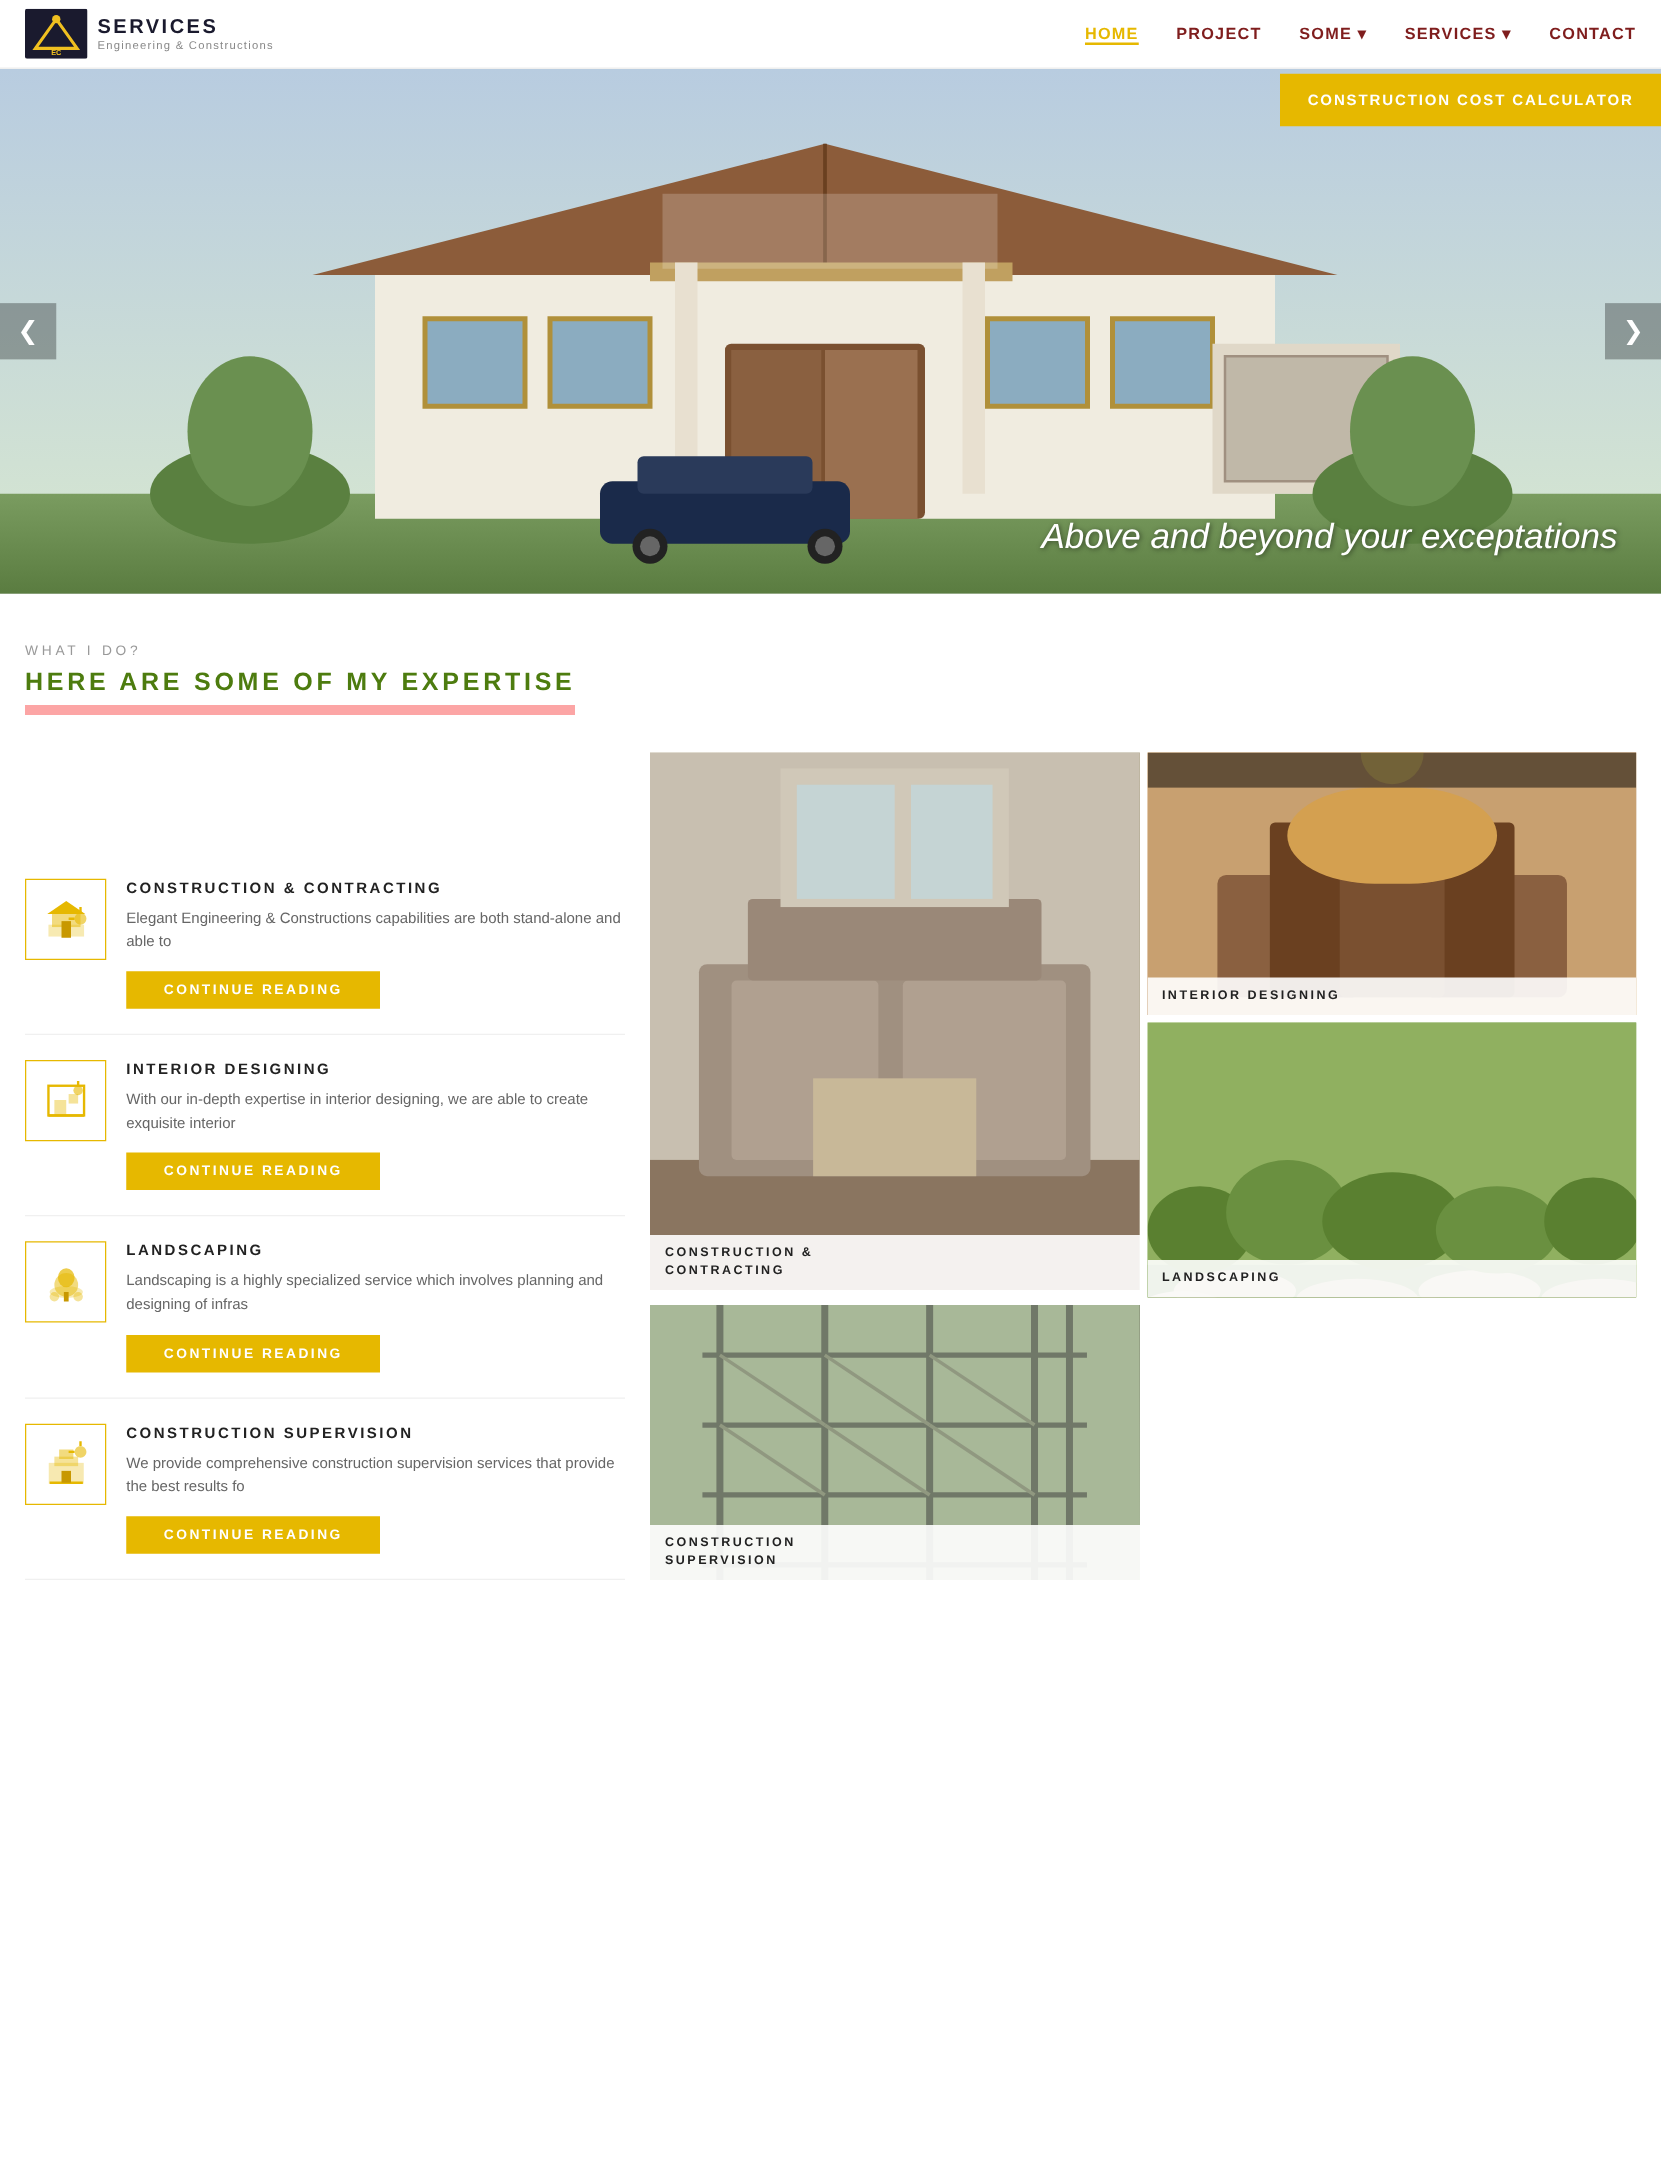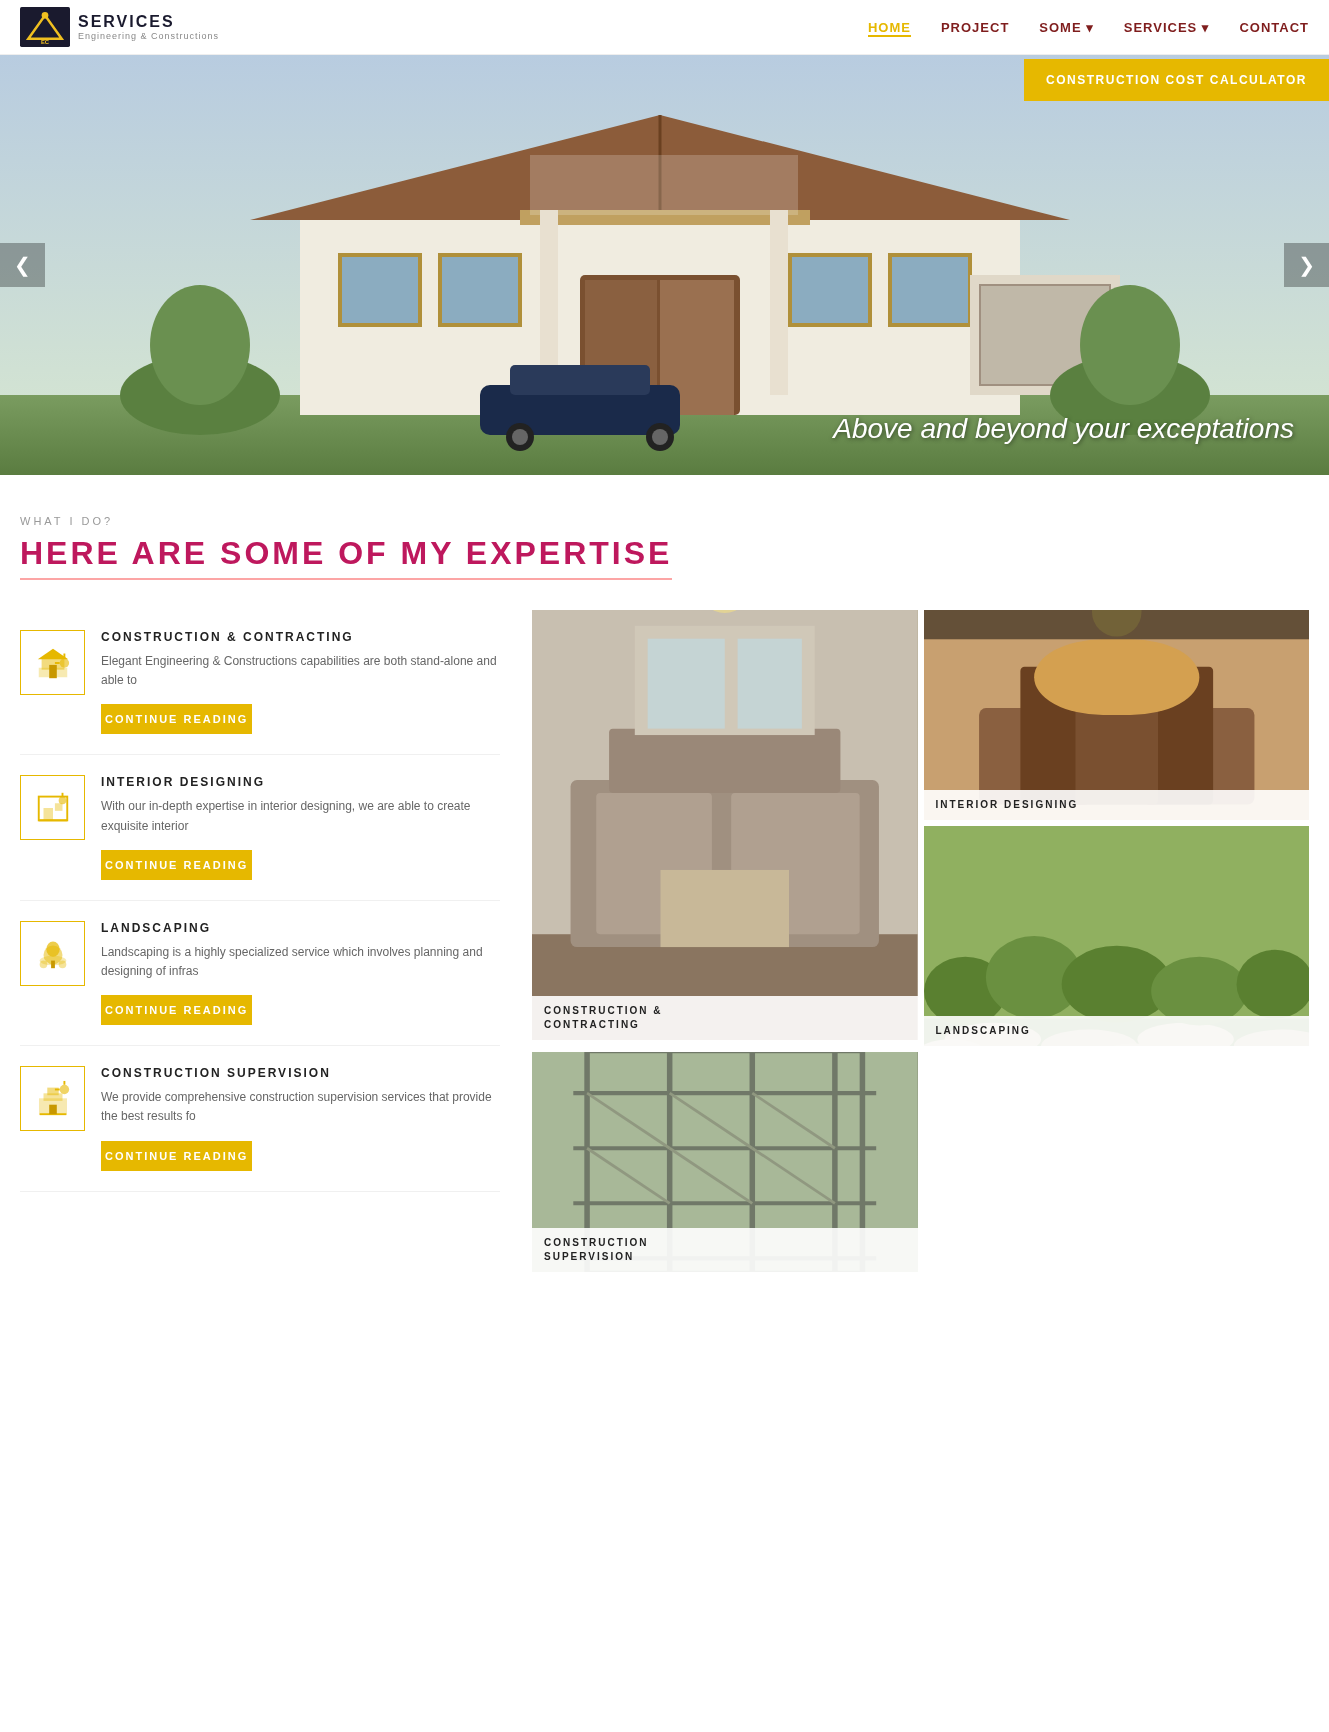--- a/index.html
+++ b/index.html
@@ -111,33 +111,34 @@
       background: #fff;
     }
     .what-i-do {
       font-size: 11px;
       letter-spacing: 3px;
       color: #999;
       margin-bottom: 8px;
       font-weight: 400;
     }
     .expertise-title {
-      font-size: 32px;
+      font-size: 20px;
       font-weight: 800;
       letter-spacing: 3px;
-      color: #be185d;
-      border-bottom: 2px solid #fca5a5;
+      color: #4d7c0f;
+      border-bottom: 8px solid #fca5a5;
       display: inline-block;
       padding-bottom: 6px;
       margin-bottom: 30px;
     }
 
     .expertise-layout {
       display: flex;
-      gap: 32px;
+      gap: 20px;
+      align-items: flex-end;
     }
 
     
     .service-list {
       flex: 0 0 480px;
       display: flex;
       flex-direction: column;
       gap: 0;
     }
 
@@ -174,21 +175,21 @@
       color: #666;
       line-height: 1.6;
       margin-bottom: 14px;
     }
     .continue-btn {
       background: #e6b800;
       color: #fff;
       font-size: 11px;
       font-weight: 700;
       letter-spacing: 2px;
-      padding: 9px 4px;
+      padding: 9px 30px;
       border: none;
       cursor: pointer;
       display: inline-block;
     }
     
     .img-grid-inner {
       display: grid;
       grid-template-columns: 1fr 1fr;
       gap: 6px;
       width: 100%;

